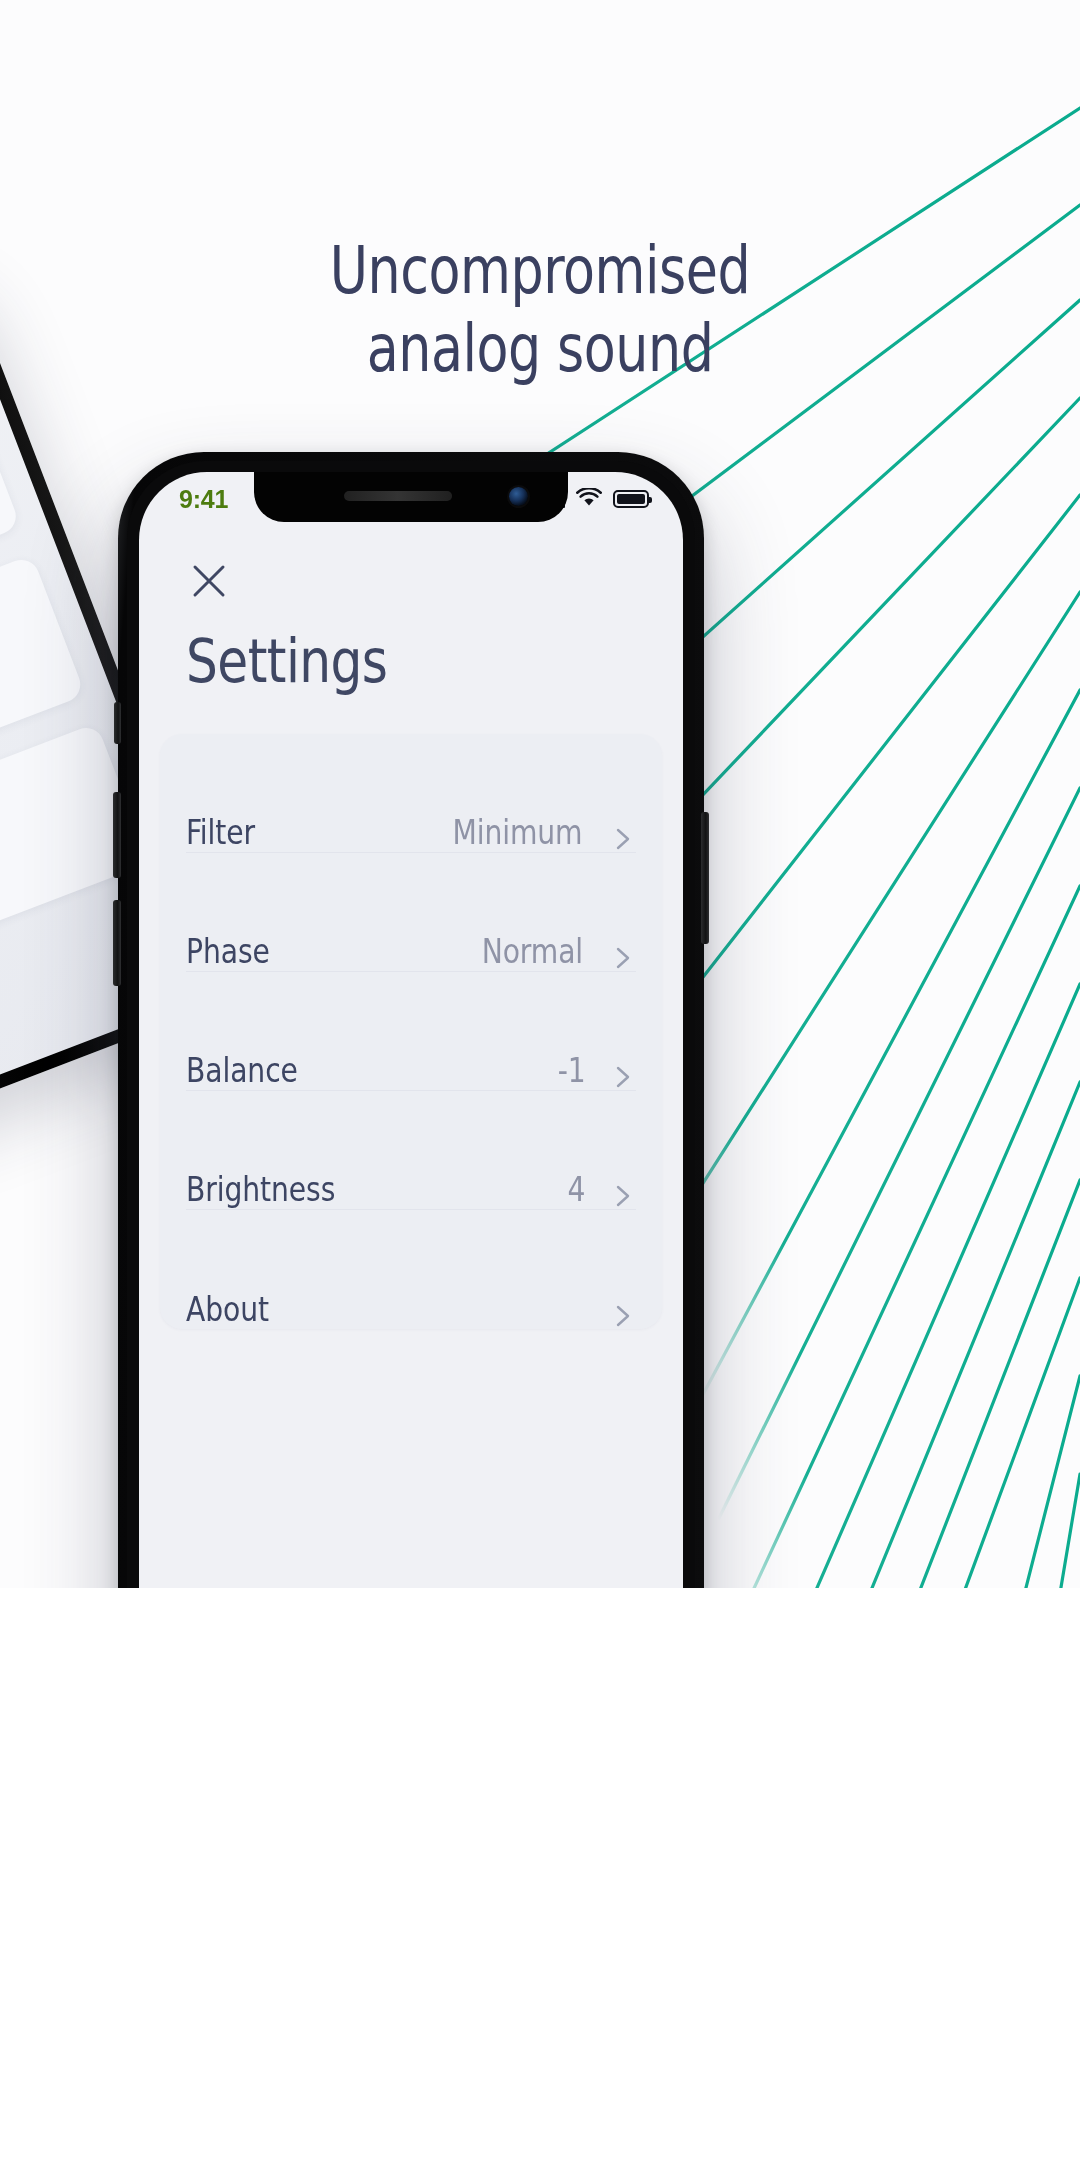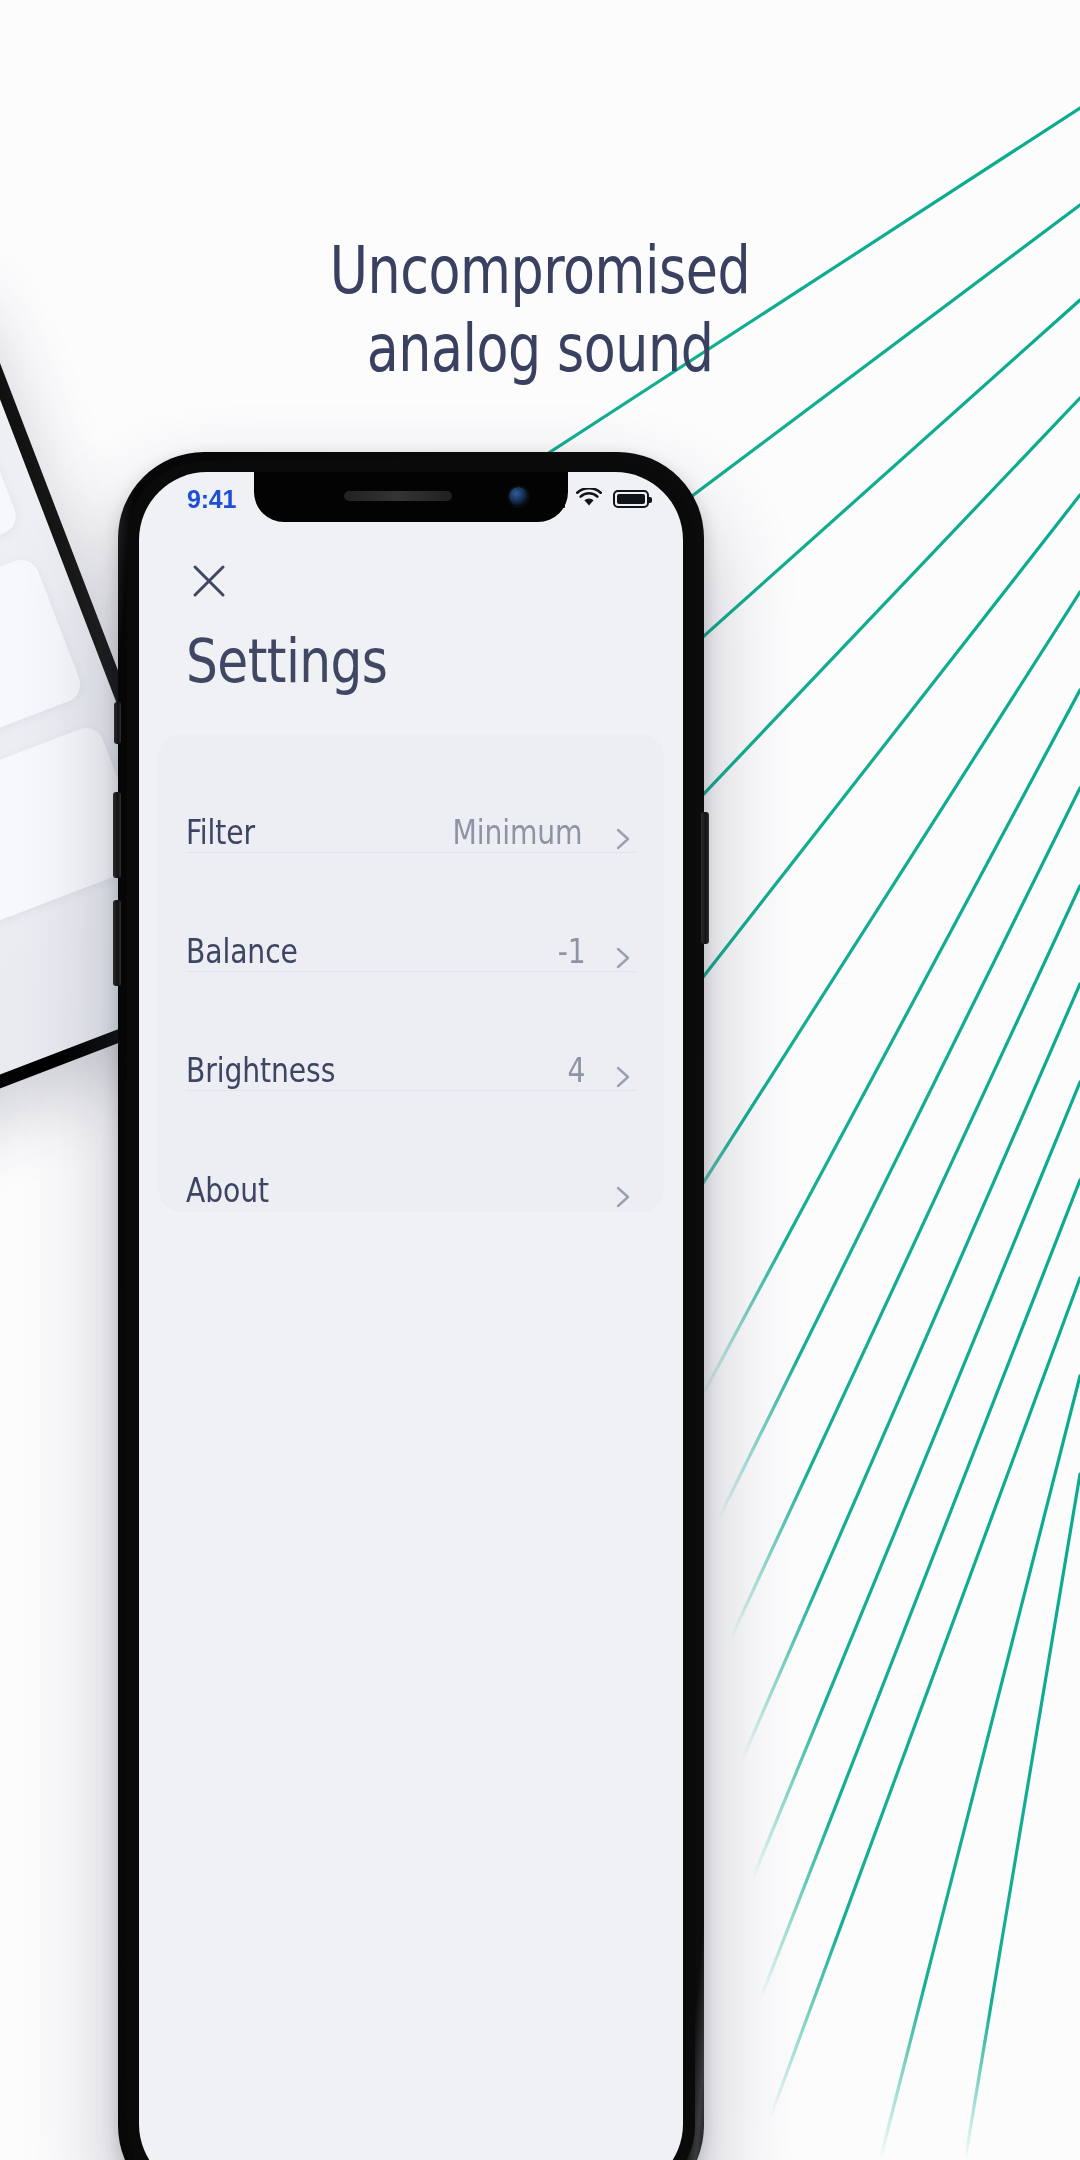--- a/index.html
+++ b/index.html
@@ -6,21 +6,21 @@
   html, body {
     width: 1080px; height: 2160px;
     overflow: hidden;
     background: #ffffff;
     font-family: "Liberation Sans", sans-serif;
   }
 
   #stage {
     position: relative;
     width: 1080px;
-    height: 2160px;
+    height: 1588px;
     background: #fcfcfd;
     overflow: hidden;
   }
 
   
   .hatch {
     position: absolute;
     inset: 0;
     pointer-events: none;
   }
@@ -142,28 +142,28 @@
     right: 40px; top: 15px;
     width: 19px; height: 19px;
     border-radius: 50%;
     background: radial-gradient(circle at 38% 35%, #2f5d96 0%, #16315a 42%, #07101f 70%, #000 100%);
     box-shadow: 0 0 0 2px #0b0b0c;
   }
 
   
   .statusbar {
     position: absolute;
-    left: 8px; right: 0; top: 0;
+    left: 0; right: 0; top: 0;
     height: 50px;
     display: flex;
     align-items: center;
     justify-content: space-between;
     padding: 0 34px 0 40px;
     z-index: 8;
-    color: #1d4ed8;
+    color: #4d7c0f;
   }
   .status-time {
     font-size: 25px;
     font-weight: 700;
     letter-spacing: -0.2px;
     padding-top: 4px;
   }
   .status-right {
     display: flex;
     align-items: center;
@@ -352,20 +352,29 @@
           <div class="row">
             <span class="row-label">Filter</span>
             <span class="row-value">Minimum</span>
             <span class="chev">
               <svg width="26" height="26" viewBox="0 0 26 26">
                   <path d="M8 4 L18 13 L8 22" stroke="#9aa0b2" stroke-width="2.4" fill="none" stroke-linecap="round" stroke-linejoin="round"></path>
                 </svg>
             </span>
           </div>
 
+          <div class="row">
+            <span class="row-label">Phase</span>
+            <span class="row-value">Normal</span>
+            <span class="chev">
+              <svg width="26" height="26" viewBox="0 0 26 26">
+                  <path d="M8 4 L18 13 L8 22" stroke="#9aa0b2" stroke-width="2.4" fill="none" stroke-linecap="round" stroke-linejoin="round"></path>
+                </svg>
+            </span>
+          </div>
 
           <div class="row">
             <span class="row-label">Balance</span>
             <span class="row-value">-1</span>
             <span class="chev">
               <svg width="26" height="26" viewBox="0 0 26 26">
                   <path d="M8 4 L18 13 L8 22" stroke="#9aa0b2" stroke-width="2.4" fill="none" stroke-linecap="round" stroke-linejoin="round"></path>
                 </svg>
             </span>
           </div>

